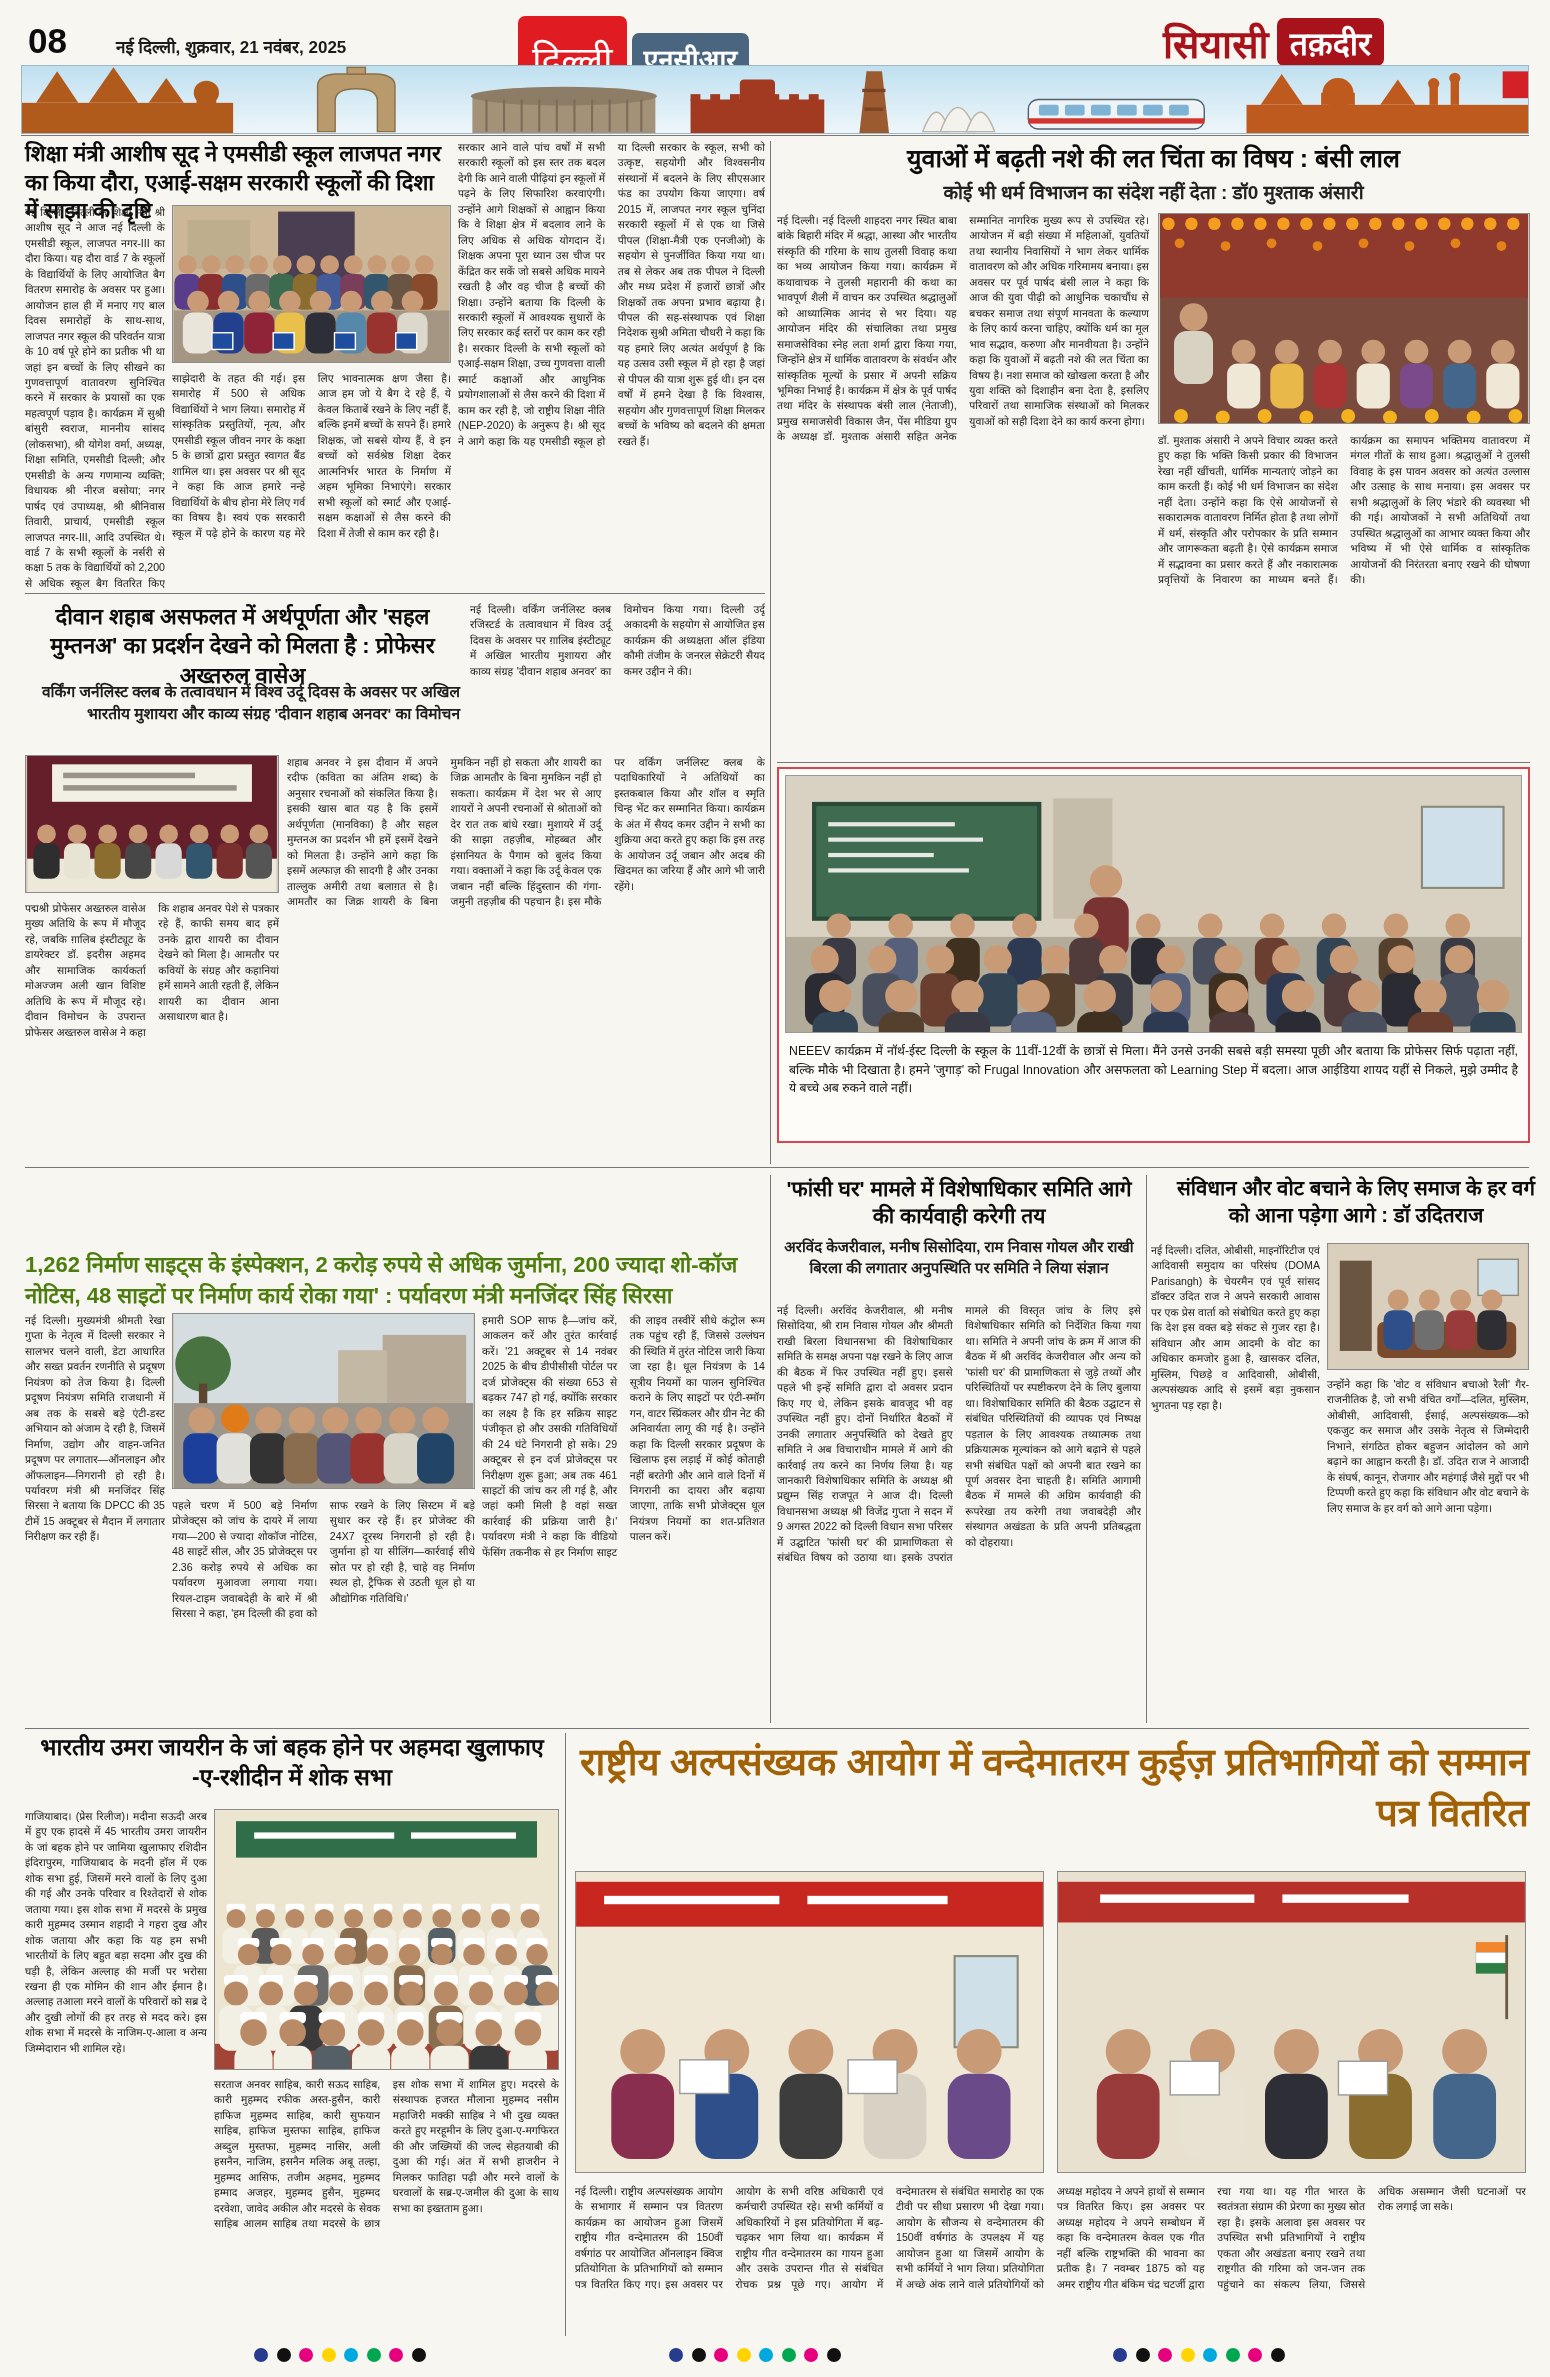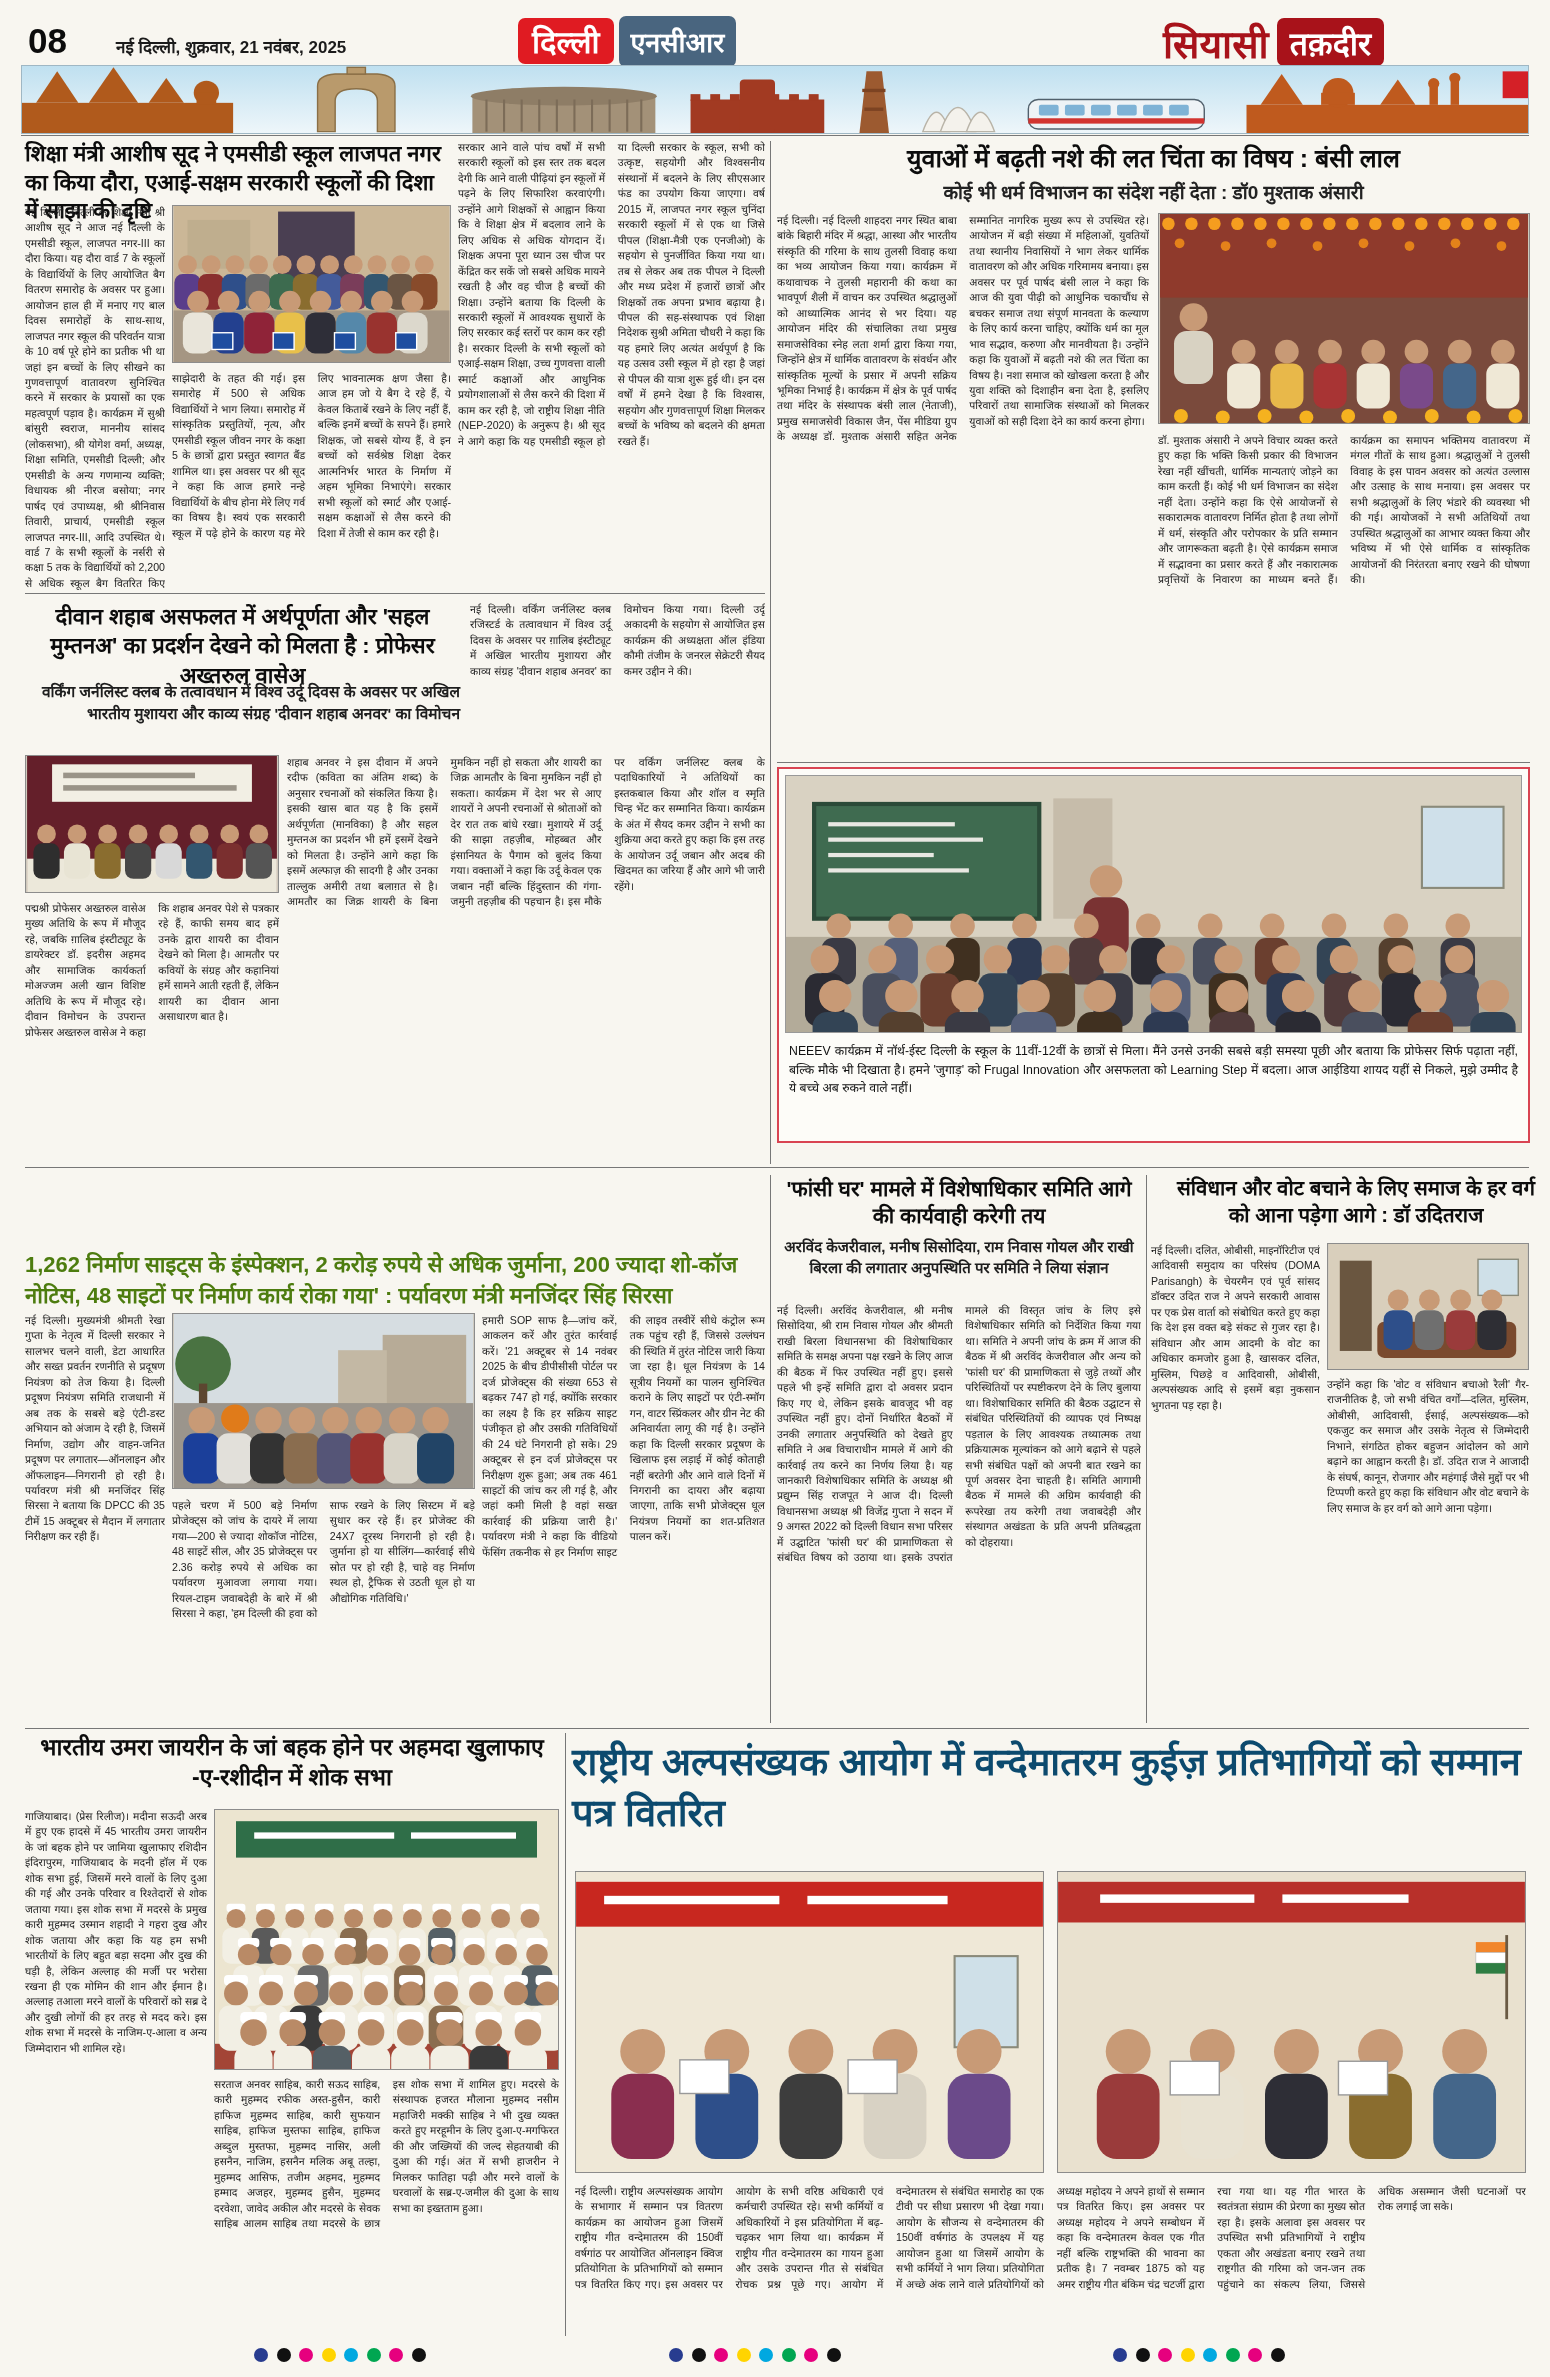--- a/index.html
+++ b/index.html
@@ -41,21 +41,21 @@
       <stop offset="1" stop-color="#eef6fa"></stop>
     </linearGradient>
   </defs>
 </svg>
 
 <div id="page">
 
   <div class="abs hl" style="left:28px;top:21px;font-size:35px">08</div>
   <div class="abs" style="left:116px;top:35px;font-size:17px;font-weight:700">नई दिल्ली, शुक्रवार, 21 नवंबर, 2025</div>
   <div class="abs" style="left:518px;top:15.5px;display:flex;align-items:center;gap:5.6px">
-    <span style="background:#e01b22;color:#fff;font-size:31px;font-weight:700;padding:2px 14px;border-radius:7px">दिल्ली</span>
+    <span style="background:#e01b22;color:#fff;font-size:37px;font-weight:400;padding:17px 14px;border-radius:7px">दिल्ली</span>
     <span style="background:#49657f;color:#fff;font-size:27px;font-weight:700;padding:7px 11.3px;border-radius:7px">एनसीआर</span>
   </div>
   <div class="abs" style="left:1163px;top:15.5px;display:flex;align-items:center;gap:8.5px">
     <span style="color:#a8121a;font-size:39px;font-weight:700">सियासी</span>
     <span style="background:#a8121a;color:#fff;font-size:32px;font-weight:700;padding:2.8px 12.7px;border-radius:7px">तक़दीर</span>
   </div>
 
   <div class="abs" style="left:21px;top:65px;width:1508px;height:69px;border:0.7px solid #9fb7c4;overflow:hidden">
     <svg viewBox="0 0 2140 100" preserveAspectRatio="none" style="width:100%;height:100%;display:block">
       <rect width="2140" height="100" fill="url(#skyg)"></rect>
@@ -454,21 +454,21 @@
           <use href="#pc" transform="translate(391,364) scale(2.1)" style="color:#3a3a3a"></use>
             <use href="#pc" transform="translate(447,364) scale(2.1)" style="color:#f2efe4"></use>
         </g>
       </svg>
     </div>
     <div class="bt abs" style="left:0;top:76px;width:182px;height:527px">गाजियाबाद। (प्रेस रिलीज)। मदीना सऊदी अरब में हुए एक हादसे में 45 भारतीय उमरा जायरीन के जां बहक होने पर जामिया खुलाफाए रशिदीन इंदिरापुरम, गाजियाबाद के मदनी हॉल में एक शोक सभा हुई, जिसमें मरने वालों के लिए दुआ की गई और उनके परिवार व रिश्तेदारों से शोक जताया गया। इस शोक सभा में मदरसे के प्रमुख कारी मुहम्मद उस्मान शहादी ने गहरा दुख और शोक जताया और कहा कि यह हम सभी भारतीयों के लिए बहुत बड़ा सदमा और दुख की घड़ी है, लेकिन अल्लाह की मर्जी पर भरोसा रखना ही एक मोमिन की शान और ईमान है। अल्लाह तआला मरने वालों के परिवारों को सब्र दे और दुखी लोगों की हर तरह से मदद करे। इस शोक सभा में मदरसे के नाजिम-ए-आला व अन्य जिम्मेदारान भी शामिल रहे।</div>
     <div class="bt c2 abs" style="left:189px;top:344px;width:345px;height:259px">सरताज अनवर साहिब, कारी सऊद साहिब, कारी मुहम्मद रफीक अस्त-हुसैन, कारी हाफिज मुहम्मद साहिब, कारी सुफयान साहिब, हाफिज मुस्तफा साहिब, हाफिज अब्दुल मुस्तफा, मुहम्मद नासिर, अली हसनैन, नाजिम, हसनैन मलिक अबू तल्हा, मुहम्मद आसिफ, तजीम अहमद, मुहम्मद हम्माद अजहर, मुहम्मद हुसैन, मुहम्मद दरवेशा, जावेद अकील और मदरसे के सेवक साहिब आलम साहिब तथा मदरसे के छात्र इस शोक सभा में शामिल हुए। मदरसे के संस्थापक हजरत मौलाना मुहम्मद नसीम महाजिरी मक्की साहिब ने भी दुख व्यक्त करते हुए मरहूमीन के लिए दुआ-ए-मगफिरत की और जख्मियों की जल्द सेहतयाबी की दुआ की गई। अंत में सभी हाजरीन ने मिलकर फातिहा पढ़ी और मरने वालों के घरवालों के सब्र-ए-जमील की दुआ के साथ सभा का इख्तताम हुआ।</div>
   </section>
 
   <section class="abs" style="left:572px;top:1733px;width:957px;height:603px">
-    <div class="hl abs" style="left:0;top:4.2px;width:957px;font-size:38px;line-height:1.35;text-align:left;color:#0c4a6e">राष्ट्रीय अल्पसंख्यक आयोग में वन्देमातरम कुईज़ प्रतिभागियों को सम्मान पत्र वितरित</div>
+    <div class="hl abs" style="left:0;top:4.2px;width:957px;font-size:38px;line-height:1.35;text-align:right;color:#a16207">राष्ट्रीय अल्पसंख्यक आयोग में वन्देमातरम कुईज़ प्रतिभागियों को सम्मान पत्र वितरित</div>
     <div class="photo" style="left:2.8px;top:138px;width:469px;height:302px">
       <svg viewBox="0 0 666 428">
         <rect width="666" height="428" fill="#efe8d7"></rect>
         <rect y="14" width="666" height="64" fill="#c8271f"></rect>
         <g fill="#ffffff">
             <rect x="40" y="34" width="250" height="12"></rect>
             <rect x="330" y="34" width="200" height="12"></rect>
           </g>
         <rect x="540" y="120" width="90" height="130" fill="#cfe0e8" stroke="#8a8a7a" stroke-width="3"></rect>
         <g>

